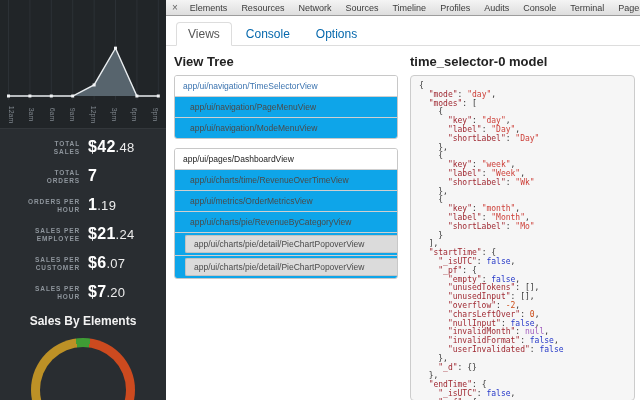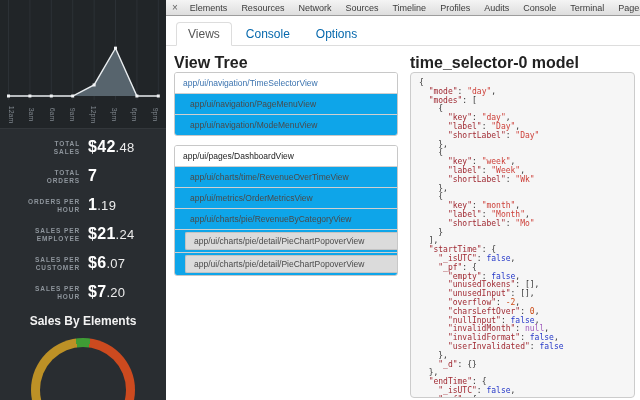--- a/index.html
+++ b/index.html
@@ -42,21 +42,21 @@
   .dt-tab{display:flex;align-items:center;padding:0 7px;cursor:pointer;white-space:nowrap;}
 
   .dt-body{flex:1;display:flex;flex-direction:column;overflow:hidden;}
   .subtabs{padding:6px 0 0 10px;border-bottom:1px solid #ddd;}
   .subtab{display:inline-block;padding:4px 11px;font-size:12px;color:#0769ad;cursor:pointer;border:1px solid transparent;border-radius:4px 4px 0 0;margin-bottom:-1px;margin-right:2px;}
   .subtab.active{background:#fff;color:#555;border-color:#ddd;border-bottom-color:#fff;}
 
   .columns{flex:1;display:flex;padding:0 3px 0 8px;overflow:hidden;}
   .vt-col{width:224px;min-width:224px;}
   .model-col{flex:1;margin-left:12px;margin-right:2px;overflow:hidden;}
-  .col-heading{font-size:16px;font-weight:bold;color:#222;margin:8px 0 0 0;}
+  .col-heading{font-size:13px;font-weight:bold;color:#222;margin:8px 0 6px 0;}
 
   .list-group{border:1px solid #c8c8c8;border-radius:3px;margin-bottom:9px;overflow:hidden;background:#fff;}
   .vt-row{padding:5px 8px;font-size:8.5px;color:#4a4a4a;border-top:1px solid #cfcfcf;background:#0ea5e9;cursor:pointer;}
   .vt-row:first-child{border-top:none;}
   .vt-row.lvl0{background:#fff;font-weight:normal;color:#222;}
   .vt-row.lvl0.blue{color:#3b73af;}
   .vt-row.lvl1{padding-left:15px;}
   .vt-row.lvl2{padding:2px 0 2px 10px;}
   .vt-row.lvl2 .inner{background:#dbdbdb;border:1px solid #c3c3c3;border-right:none;padding:3px 8px;border-radius:2px 0 0 2px;}
 

